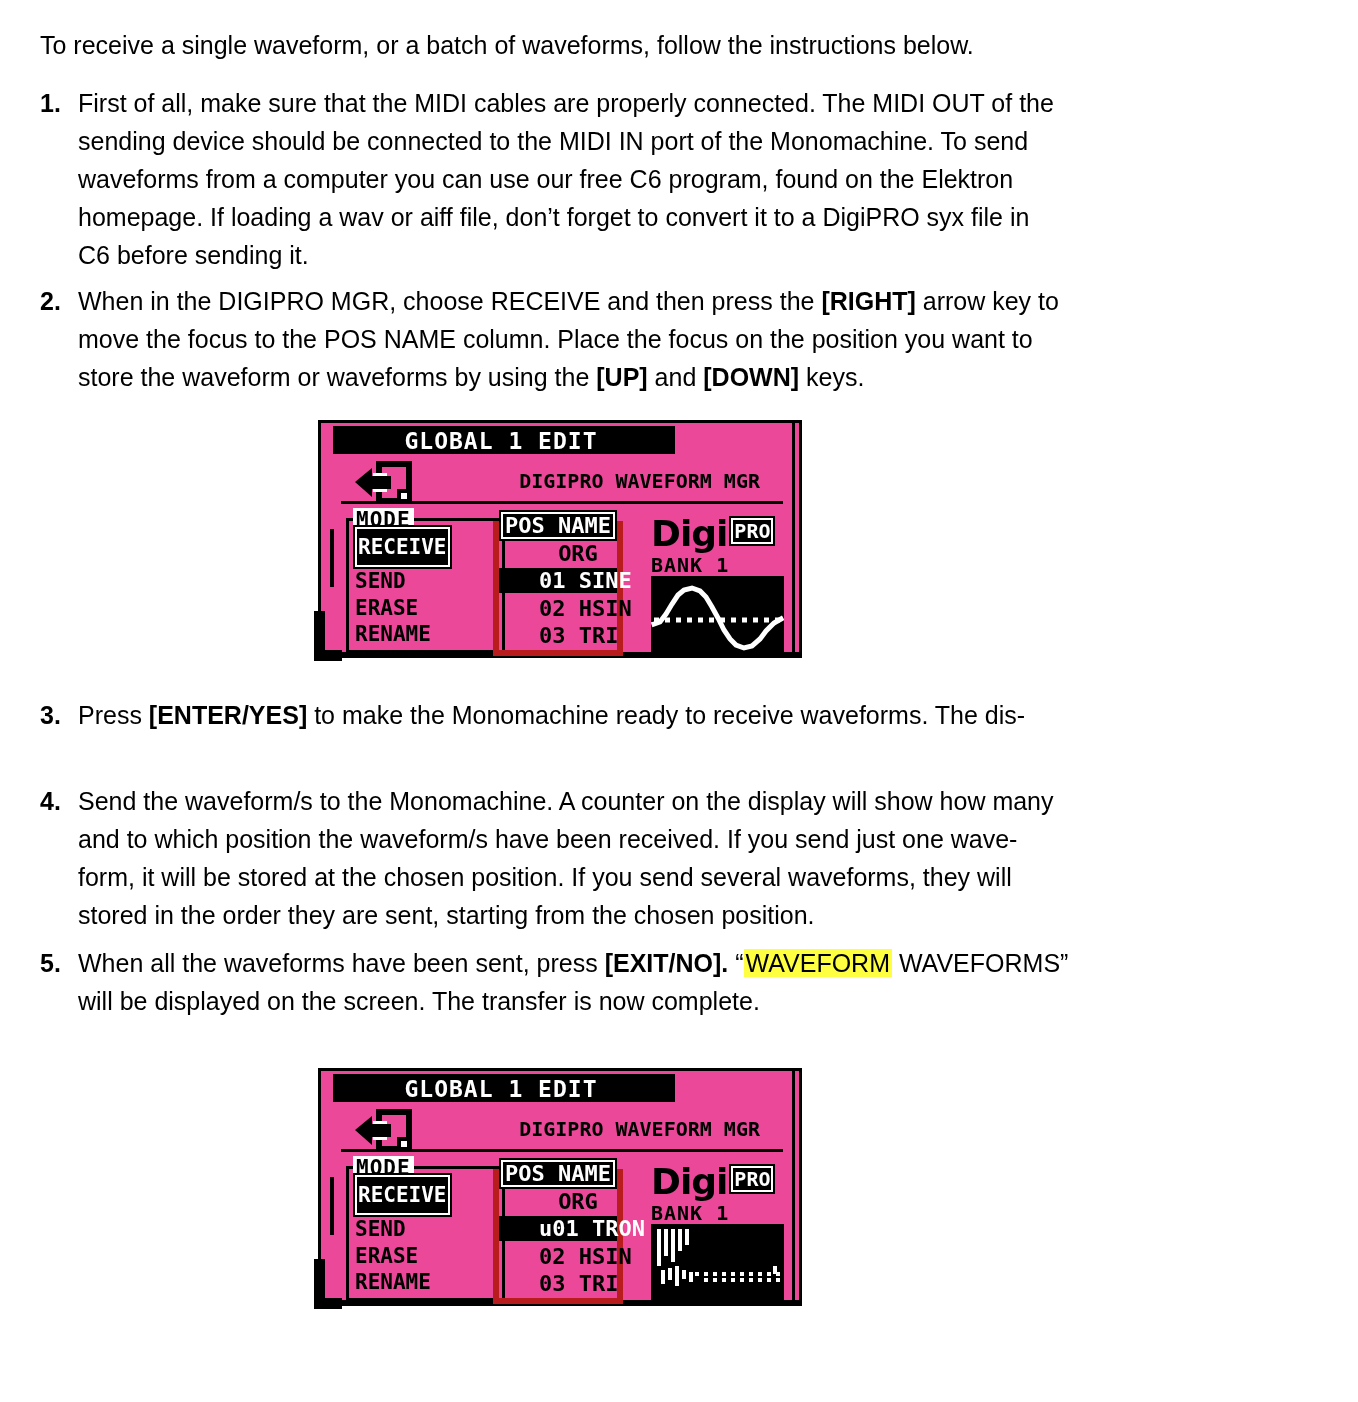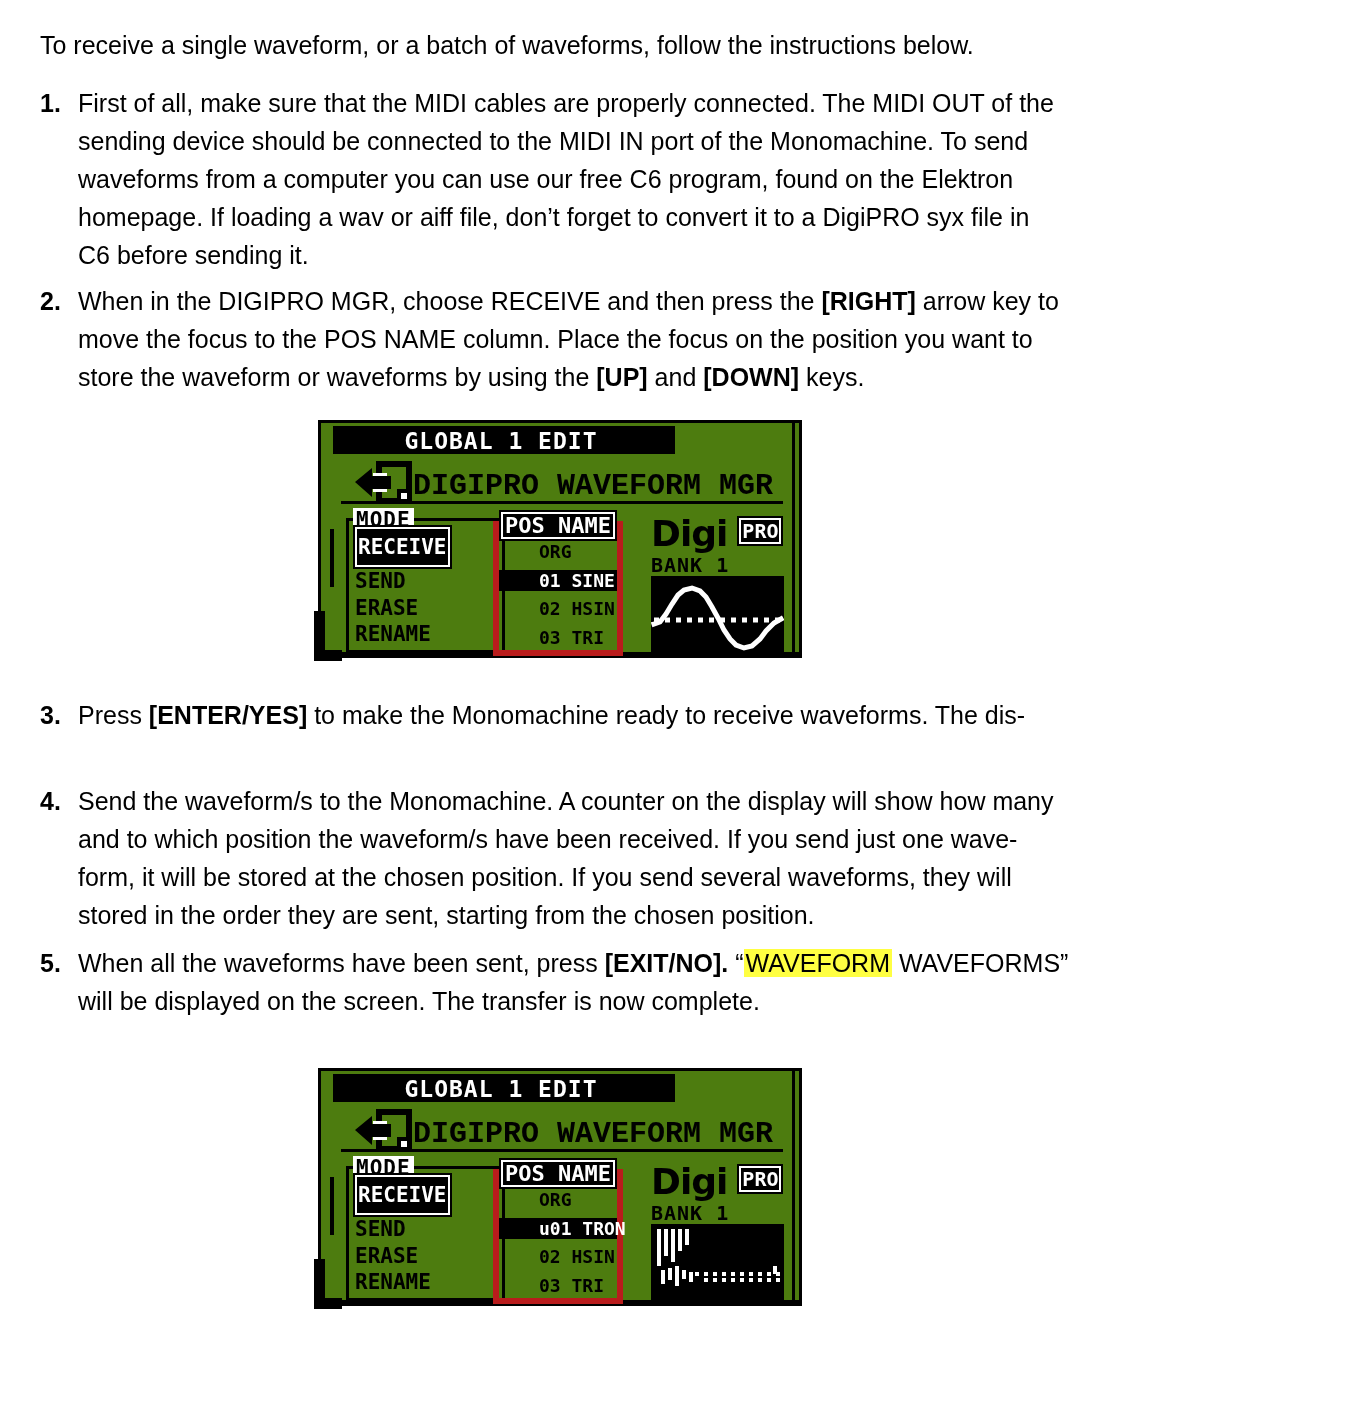--- a/index.html
+++ b/index.html
@@ -20,38 +20,38 @@
     font-size:25px; line-height:38px;
   }
   .step-num { flex:0 0 38px; font-weight:bold; }
   .step-body { flex:1; }
   .b { font-weight:bold; }
   .hl { background:var(--hl,#ffff42); padding:0 2px; }
 
   
   .lcd {
     position:absolute; left:318px; width:484px; height:238px;
-    background:#4d7c0f;
+    background:#ec4899;
     border:3px solid #000; border-bottom-width:6px;
     font-family:"DejaVu Sans Mono", monospace; font-weight:bold;
   }
   .lcd::after { 
     content:""; position:absolute; top:0; bottom:0; right:4px; width:3px; background:#000;
   }
   .lcd-titlebar {
     position:absolute; top:3px; left:12px; width:342px; height:28px; background:#000;
   }
   .lcd-title {
     position:absolute; top:5px; left:0; width:360px; text-align:center;
     color:#fff; font-size:23px; letter-spacing:1px; white-space:nowrap;
   }
   .lcd-recv-icon { position:absolute; top:38px; left:32px; width:62px; height:44px; }
   .lcd-app {
-    position:absolute; top:46px; right:26px;
-    font-size:30px; letter-spacing:0; white-space:nowrap;font-family:Liberation Mono, monospace;
+    position:absolute; top:46px; right:39px;
+    font-size:20px; letter-spacing:0; white-space:nowrap;
   }
   .lcd-divider { position:absolute; top:78px; left:20px; right:16px; height:3px; background:#000; }
   .lcd-scrollbar { position:absolute; top:106px; left:9px; width:4px; height:58px; background:#000; }
   .corner-bracket {
     position:absolute; left:-7px; bottom:-9px; width:28px; height:50px;
     border-left:11px solid #000; border-bottom:11px solid #000;
   }
   .mode-panel {
     position:absolute; left:25px; top:95px; width:159px; height:135px;
     border:3px solid #000;
@@ -70,26 +70,26 @@
   .pos-panel {
     position:absolute; left:172px; top:98px; width:130px; height:135px;
     border:6px solid #b91c1c;
   }
   .pos-header {
     position:absolute; top:-15px; left:50%; transform:translateX(-50%);
     background:#000; color:#fff; font-size:22px; white-space:nowrap;
     padding:1px 4px; box-shadow:inset 0 0 0 2px #fff, 0 0 0 2px #000;
   }
   .pos-rows { position:absolute; left:0; right:0; top:14px; bottom:2px; display:flex; flex-direction:column; justify-content:space-between; }
-  .pos-row { font-size:18px; white-space:nowrap;padding-left:40px; }
+  .pos-row { font-size:22px; text-align:center; white-space:nowrap;padding-left:40px; }
   .pos-row.sel { background:#000; color:#fff; }
   .brand { position:absolute; left:330px; top:90px; white-space:nowrap; }
   .brand-digi { font-family:"DejaVu Sans", sans-serif; font-weight:bold; font-size:36px; letter-spacing:-1px; }
   .brand-pro {
-    display:inline-block; vertical-align:8px; margin-left:12px;
+    display:inline-block; vertical-align:8px; margin-left:4px;
     background:#000; color:#fff; font-size:20px; padding:1px 3px;
     box-shadow:inset 0 0 0 2px #fff, 0 0 0 2px #000;
   }
   .bank { position:absolute; left:330px; top:130px; font-size:20px; letter-spacing:1px; }
   .wave-box { position:absolute; left:330px; top:153px; width:133px; height:76px; background:#000; }
   .wave-box svg { display:block; width:100%; height:100%; }
 </style>
 </head>
 <body>
 

